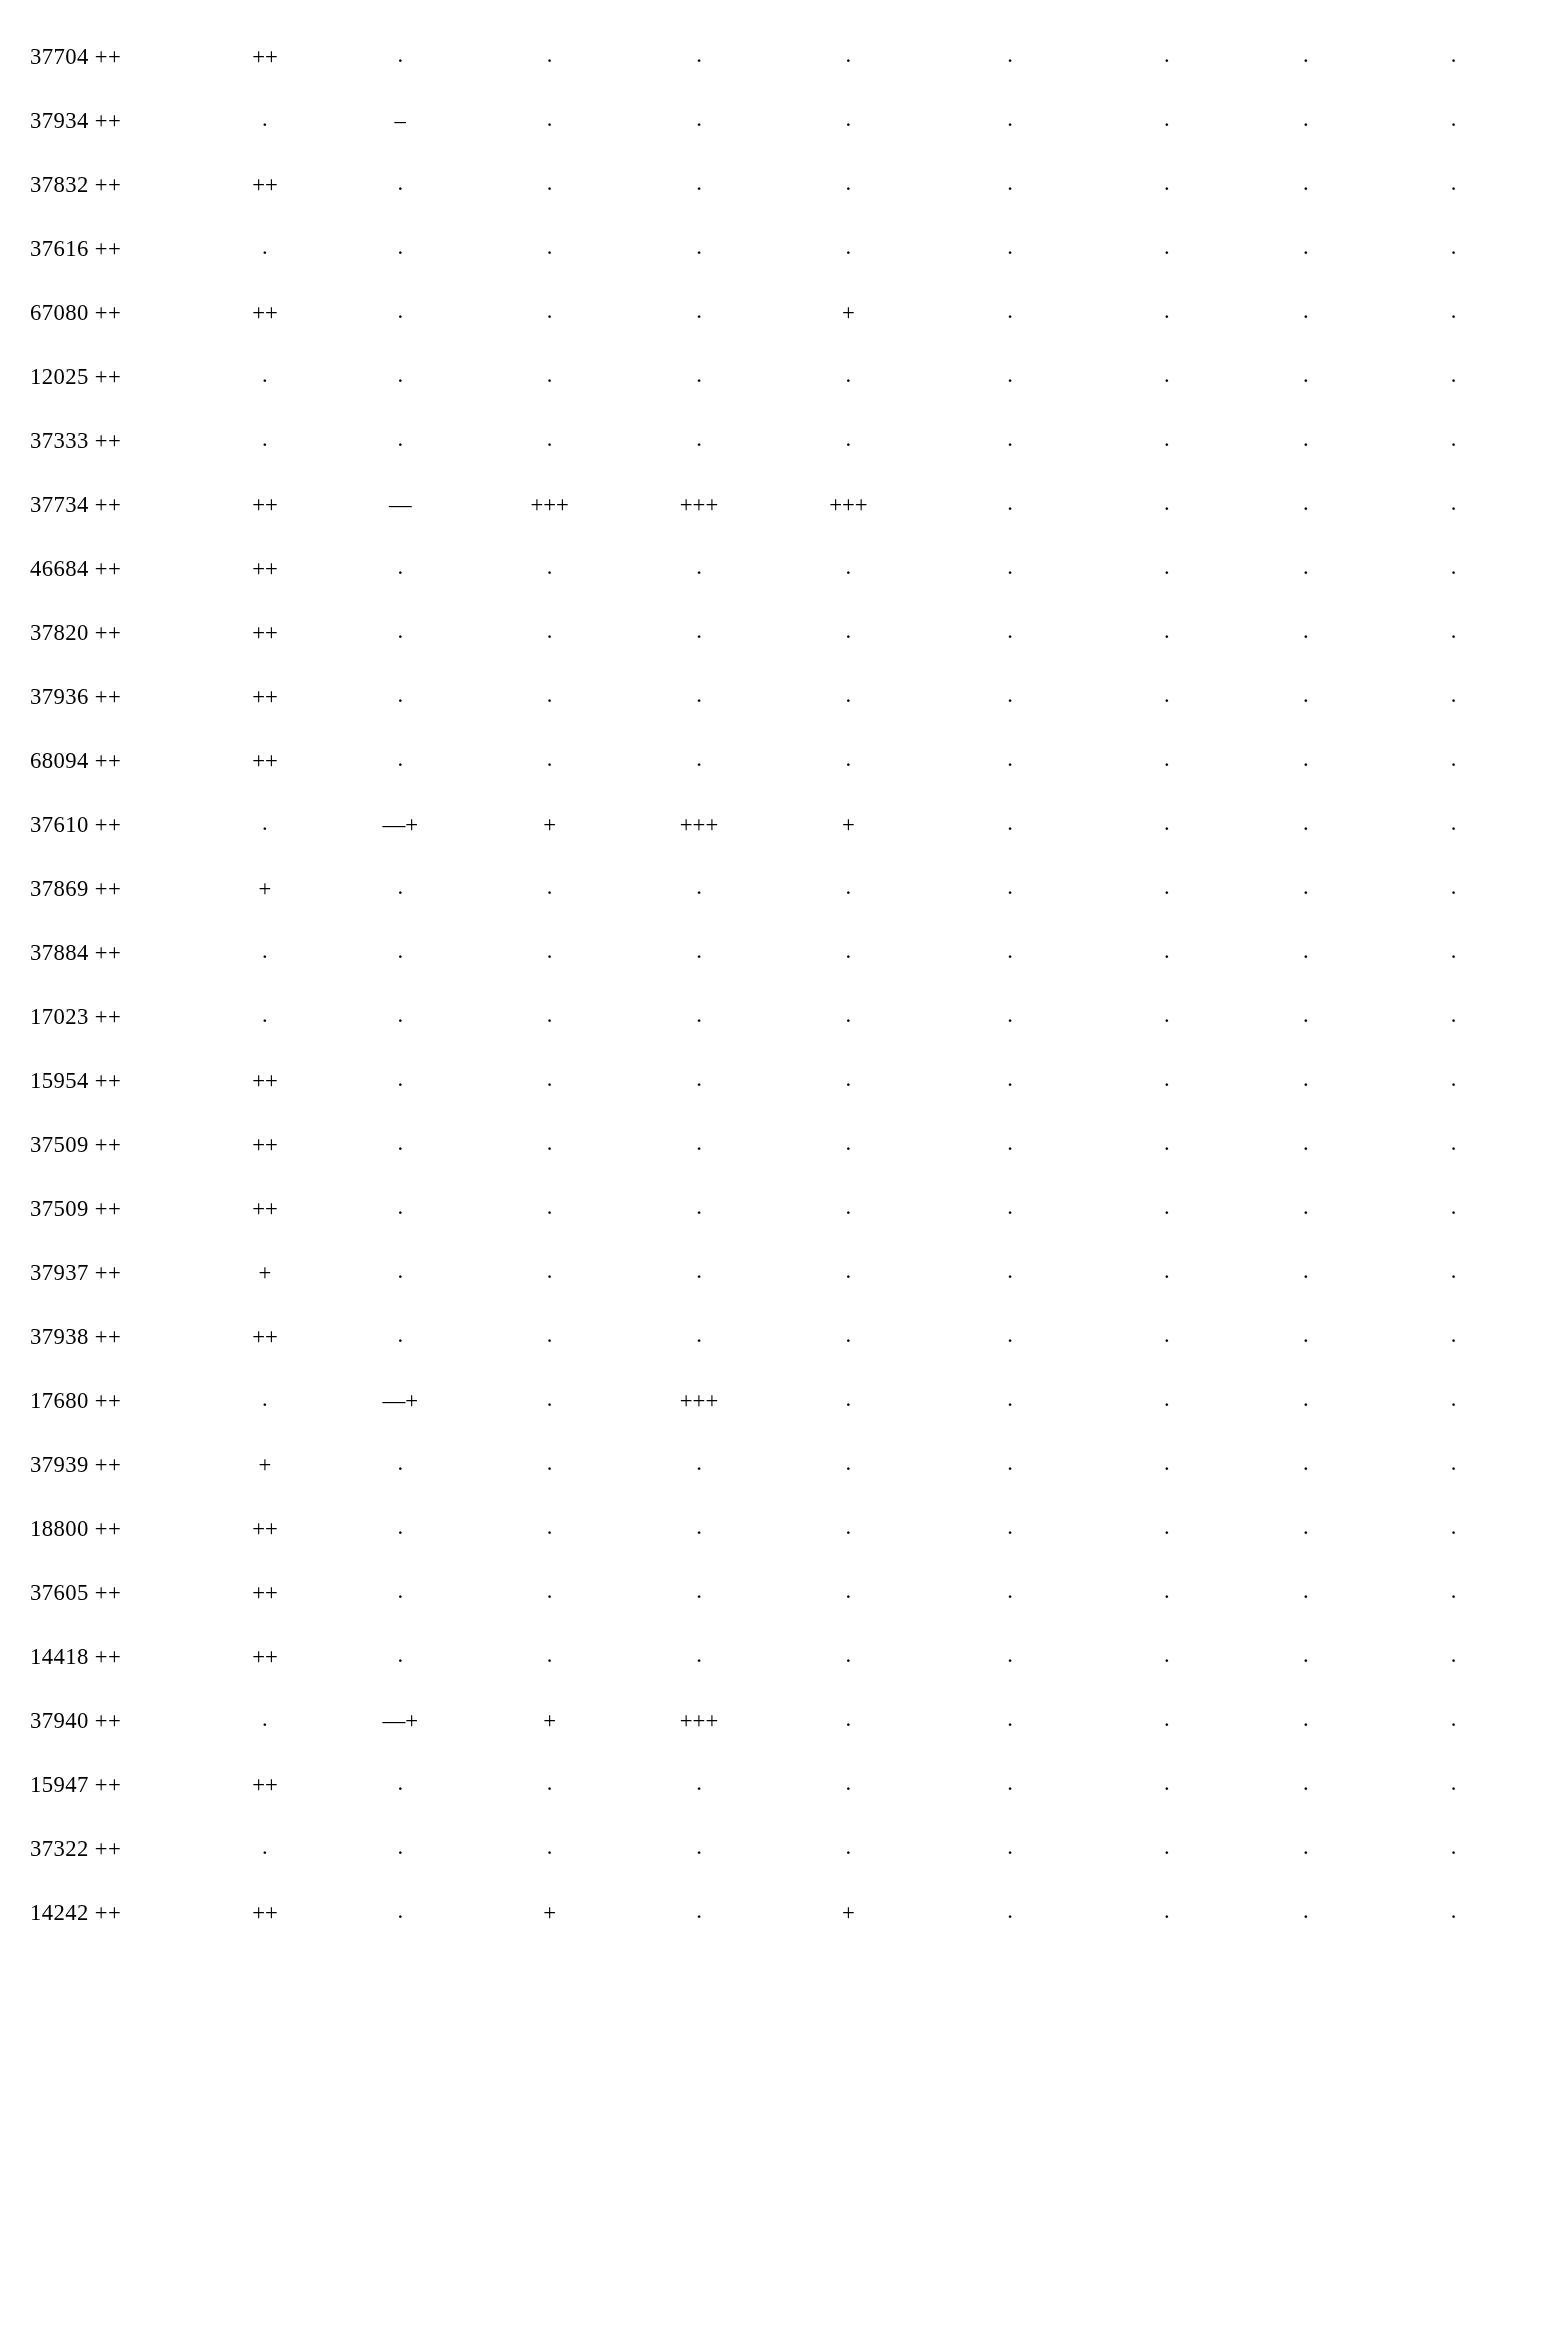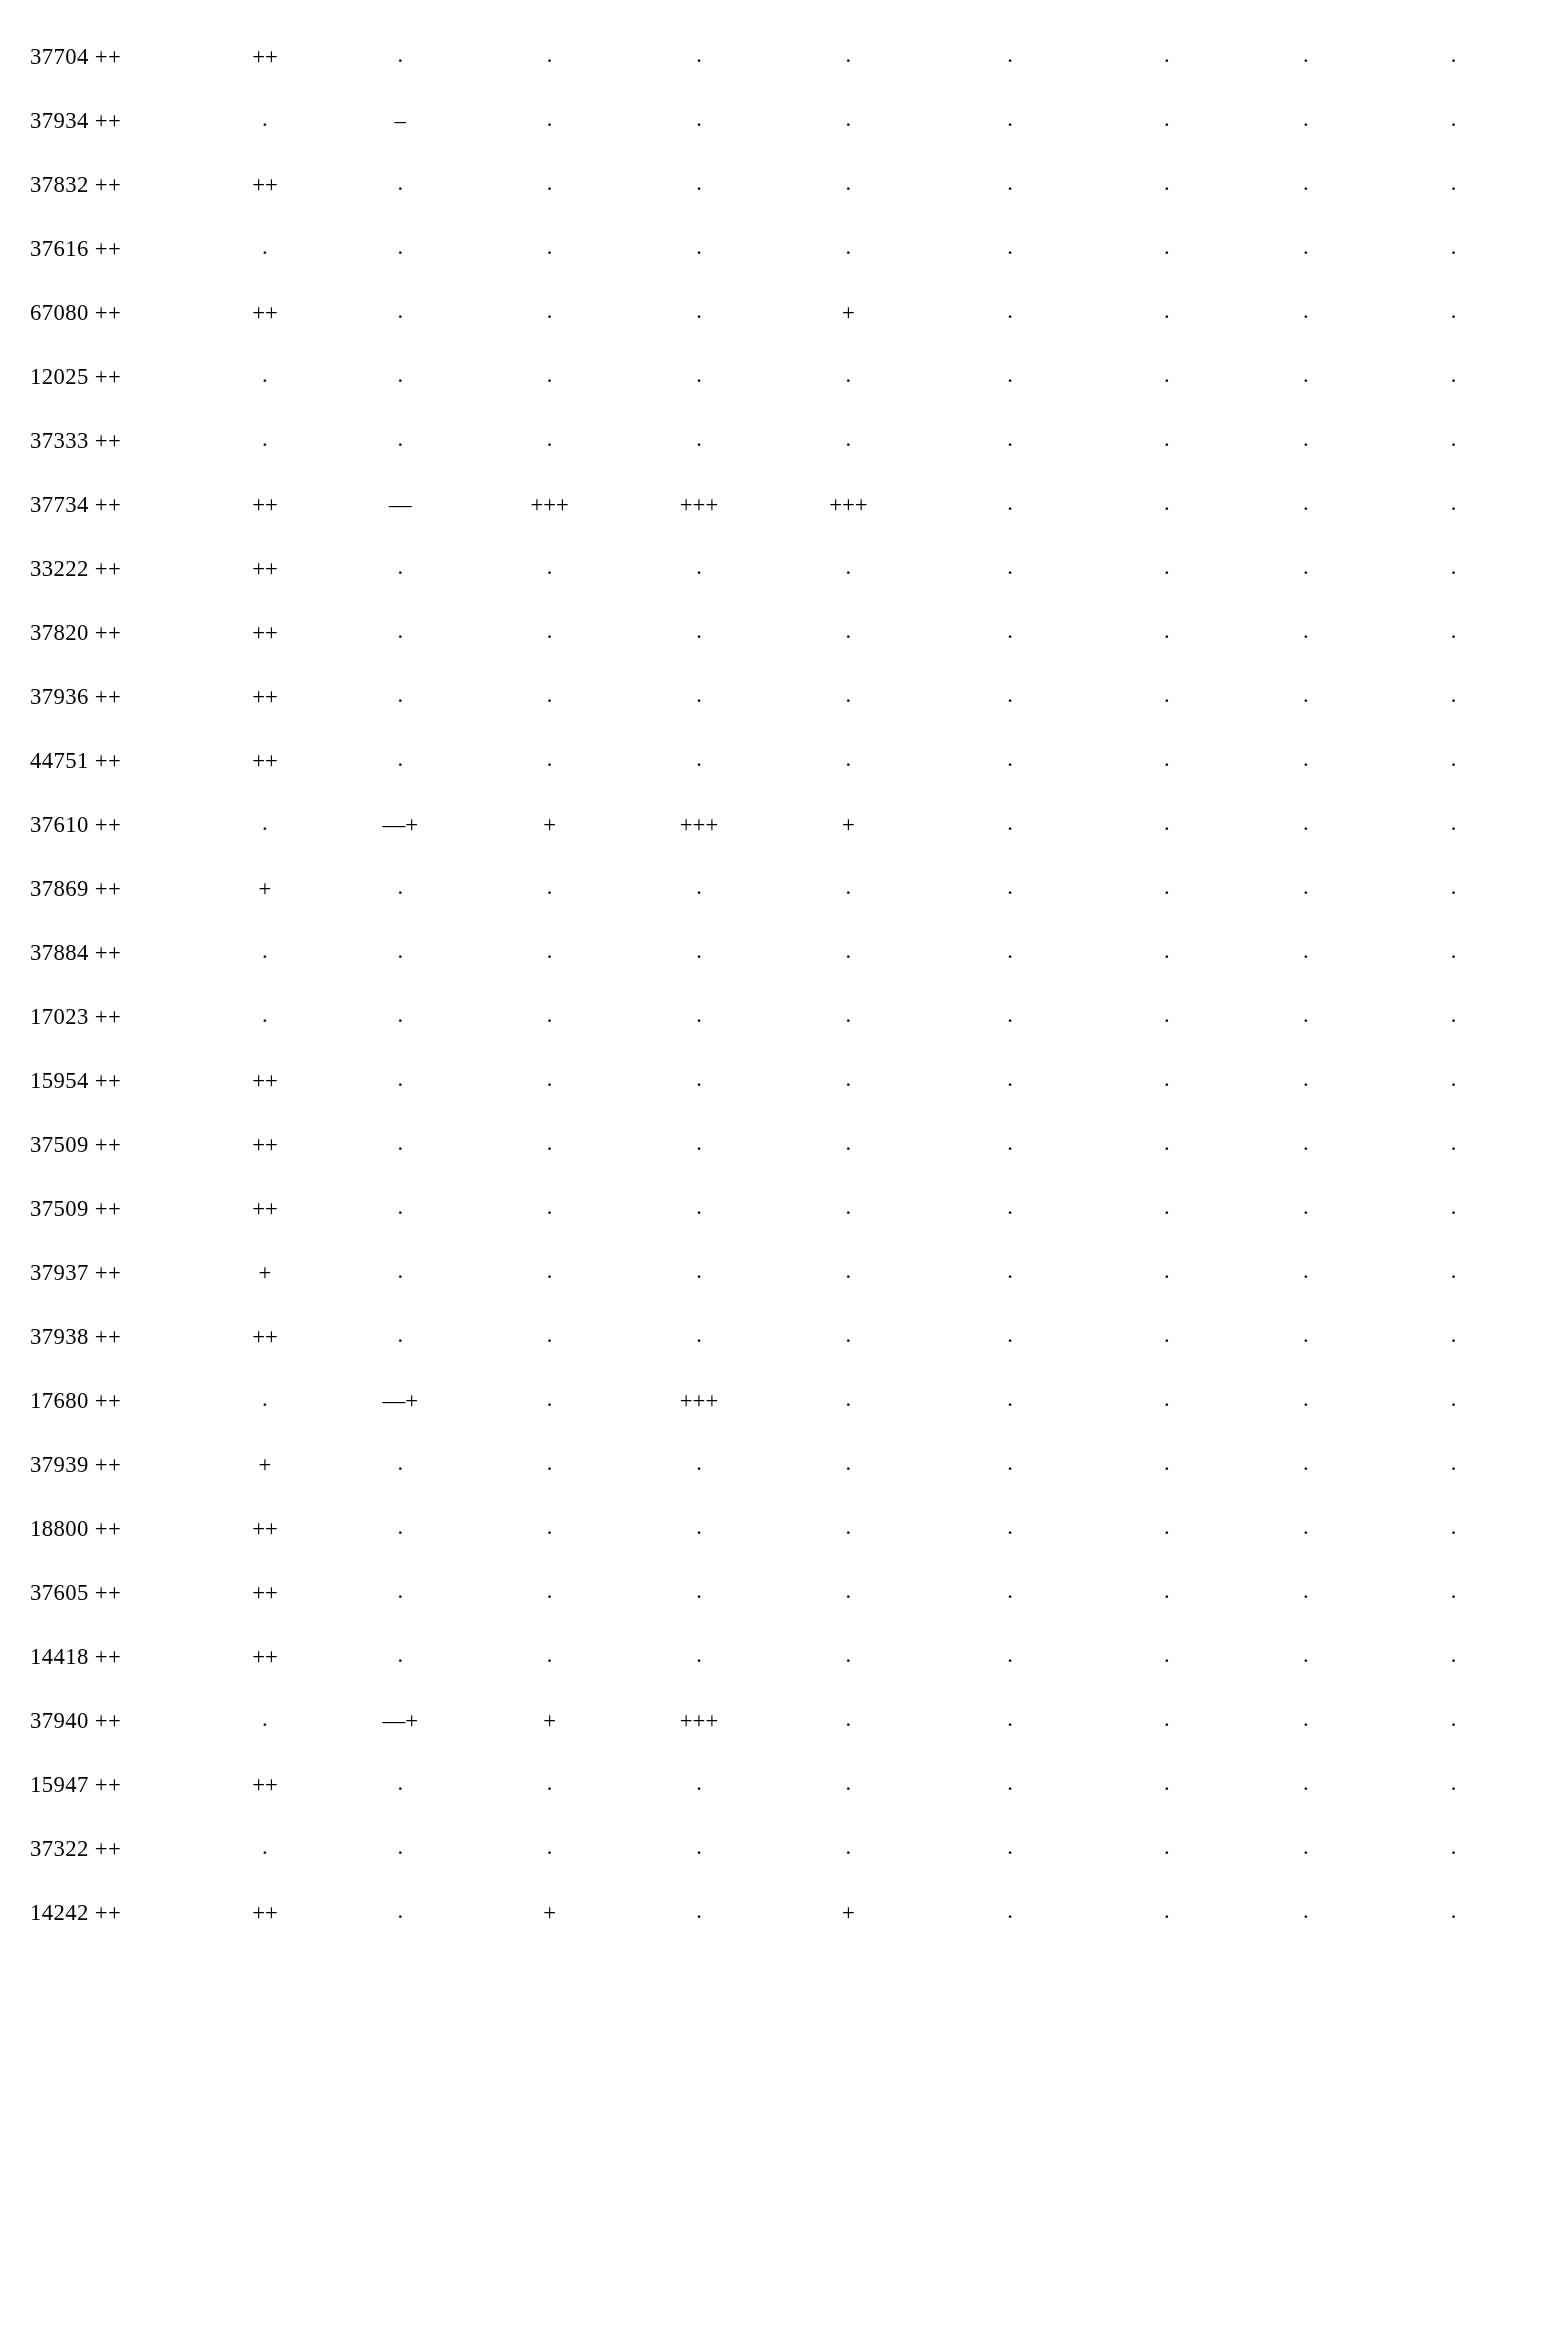--- a/index.html
+++ b/index.html
@@ -174,21 +174,21 @@
           <td class="val-cell"><span class="plus">––</span></td>
           <td class="val-cell"><span class="plus">+++</span></td>
           <td class="val-cell"><span class="plus">+++</span></td>
           <td class="val-cell"><span class="plus">+++</span></td>
           <td class="val-cell"><span class="dot">.</span></td>
           <td class="val-cell"><span class="dot">.</span></td>
           <td class="val-cell"><span class="dot">.</span></td>
           <td class="val-cell"><span class="dot">.</span></td>
         </tr>
         <tr>
-          <td class="id-cell">33222 ++</td>
+          <td class="id-cell">46684 ++</td>
           <td class="val-cell"><span class="plus">++</span></td>
           <td class="val-cell"><span class="dot">.</span></td>
           <td class="val-cell"><span class="dot">.</span></td>
           <td class="val-cell"><span class="dot">.</span></td>
           <td class="val-cell"><span class="dot">.</span></td>
           <td class="val-cell"><span class="dot">.</span></td>
           <td class="val-cell"><span class="dot">.</span></td>
           <td class="val-cell"><span class="dot">.</span></td>
           <td class="val-cell"><span class="dot">.</span></td>
         </tr>
@@ -210,21 +210,21 @@
           <td class="val-cell"><span class="dot">.</span></td>
           <td class="val-cell"><span class="dot">.</span></td>
           <td class="val-cell"><span class="dot">.</span></td>
           <td class="val-cell"><span class="dot">.</span></td>
           <td class="val-cell"><span class="dot">.</span></td>
           <td class="val-cell"><span class="dot">.</span></td>
           <td class="val-cell"><span class="dot">.</span></td>
           <td class="val-cell"><span class="dot">.</span></td>
         </tr>
         <tr>
-          <td class="id-cell">44751 ++</td>
+          <td class="id-cell">68094 ++</td>
           <td class="val-cell"><span class="plus">++</span></td>
           <td class="val-cell"><span class="dot">.</span></td>
           <td class="val-cell"><span class="dot">.</span></td>
           <td class="val-cell"><span class="dot">.</span></td>
           <td class="val-cell"><span class="dot">.</span></td>
           <td class="val-cell"><span class="dot">.</span></td>
           <td class="val-cell"><span class="dot">.</span></td>
           <td class="val-cell"><span class="dot">.</span></td>
           <td class="val-cell"><span class="dot">.</span></td>
         </tr>

